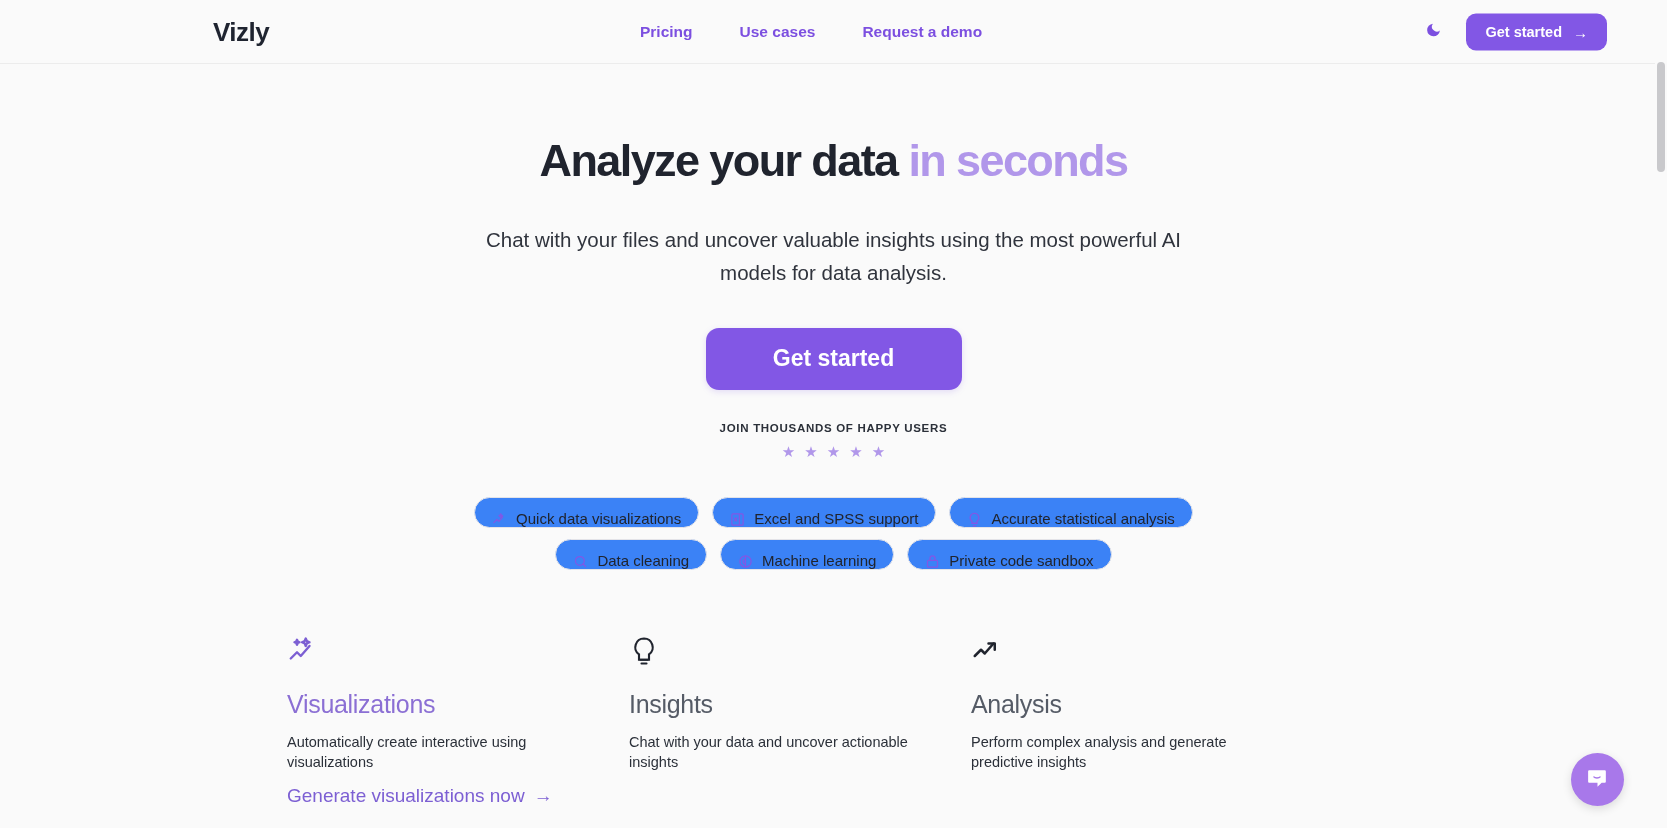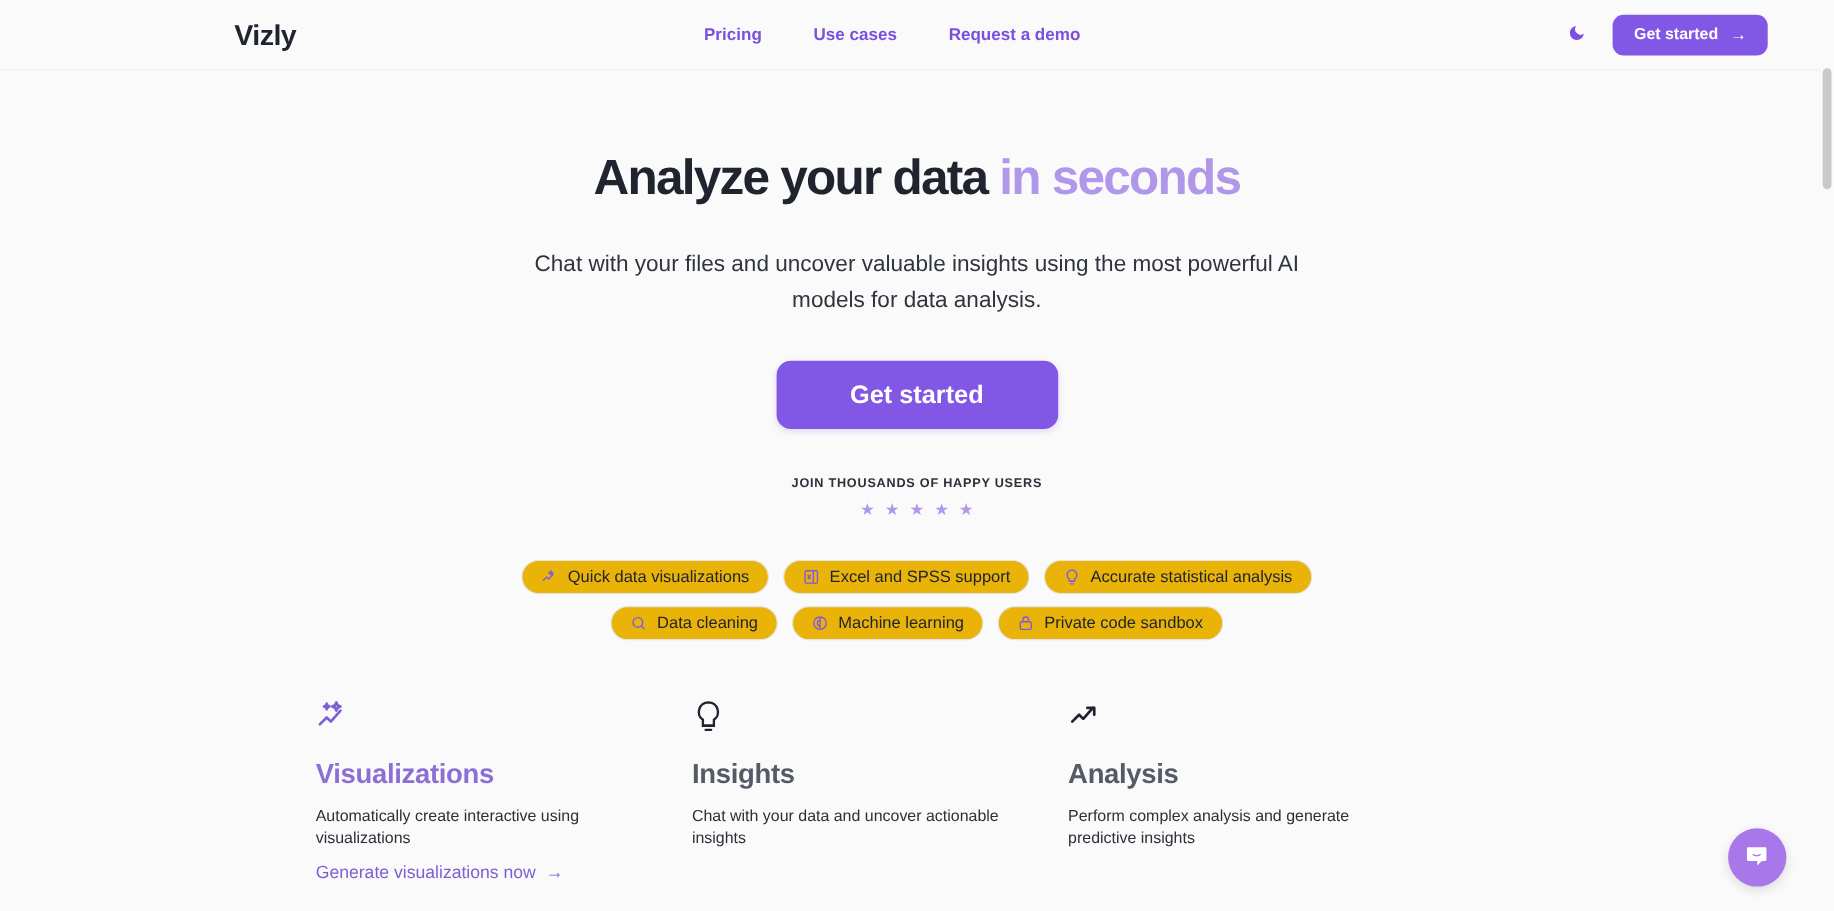--- a/index.html
+++ b/index.html
@@ -60,61 +60,61 @@
     max-width: 740px; margin-left: auto; margin-right: auto;
   }
   .cta-wrap { margin-top: 38px; }
   .btn-cta {
     background: #8257e5; color: #fff; border: none; border-radius: 13px;
     width: 256px; height: 62px;
     font-size: 23px; font-weight: 700; font-family: inherit;
     cursor: pointer;
     box-shadow: 0 2px 6px rgba(130,87,229,0.18);
   }
-  .social { margin-top: 44px; }
+  .social { margin-top: 32px; }
   .social-label {
     font-size: 11.5px; font-weight: 700; color: #2b3039;
     letter-spacing: 0.7px; text-transform: uppercase;
   }
   .stars { margin-top: 10px; display: flex; justify-content: center; gap: 9px; }
   .stars span { color: #b197ea; font-size: 15px; line-height: 1; }
 
   
   .pills { margin-top: 38px; }
   .pill-row {
     display: flex; justify-content: center; gap: 13px; margin-bottom: 11px;
   }
   .pill {
-    display: inline-flex; align-items: center; gap: 9px;
+    display: inline-flex; align-items: flex-end; gap: 9px;
     border: 1px solid #e3e3e8; border-radius: 999px;
-    background: #eab308; height: 31px; padding: 0 17px;
+    background: #3b82f6; height: 31px; padding: 0 17px;
     font-size: 15px; color: #20242e; white-space: nowrap; cursor: pointer;
   }
   .pill svg { display: block; flex: none; }
 
   
   .features {
     position: absolute; left: 287px; top: 636px;
     display: flex; gap: 0; width: 1300px;
   }
   .feature { width: 342px; }
   .feature:nth-child(2) { margin-left: 0; width: 342px; }
   .feature-icon { height: 34px; display: flex; align-items: flex-start; }
   .feature-title {
     margin-top: 20px;
-    font-size: 25px; font-weight: 700; color: #555b66; letter-spacing: -0.3px;
+    font-size: 25px; font-weight: 400; color: #555b66; letter-spacing: -0.3px;
   }
   .feature.active .feature-title { color: #8b6fd4; }
   .feature-desc {
     margin-top: 14px; font-size: 14.5px; color: #2b3039; line-height: 1.36;
     max-width: 300px;
   }
   .feature-link {
     margin-top: 13px; display: inline-flex; align-items: center; gap: 9px;
-    font-size: 16px; color: #7c5fd3; text-decoration: none; cursor: pointer;
+    font-size: 19px; color: #7c5fd3; text-decoration: none; cursor: pointer;
   }
 
   
   .chat-launcher {
     position: absolute; right: 43px; bottom: 22px;
     width: 53px; height: 53px; border-radius: 50%;
     background: #a878ea; border: none; cursor: pointer;
     display: flex; align-items: center; justify-content: center;
     box-shadow: 0 3px 10px rgba(0,0,0,0.13);
   }

